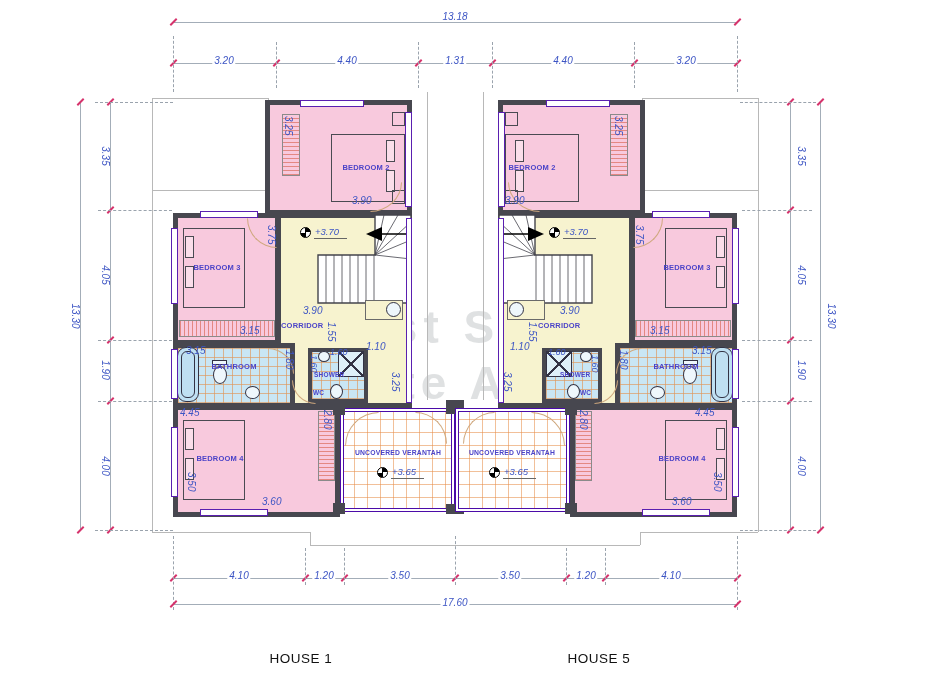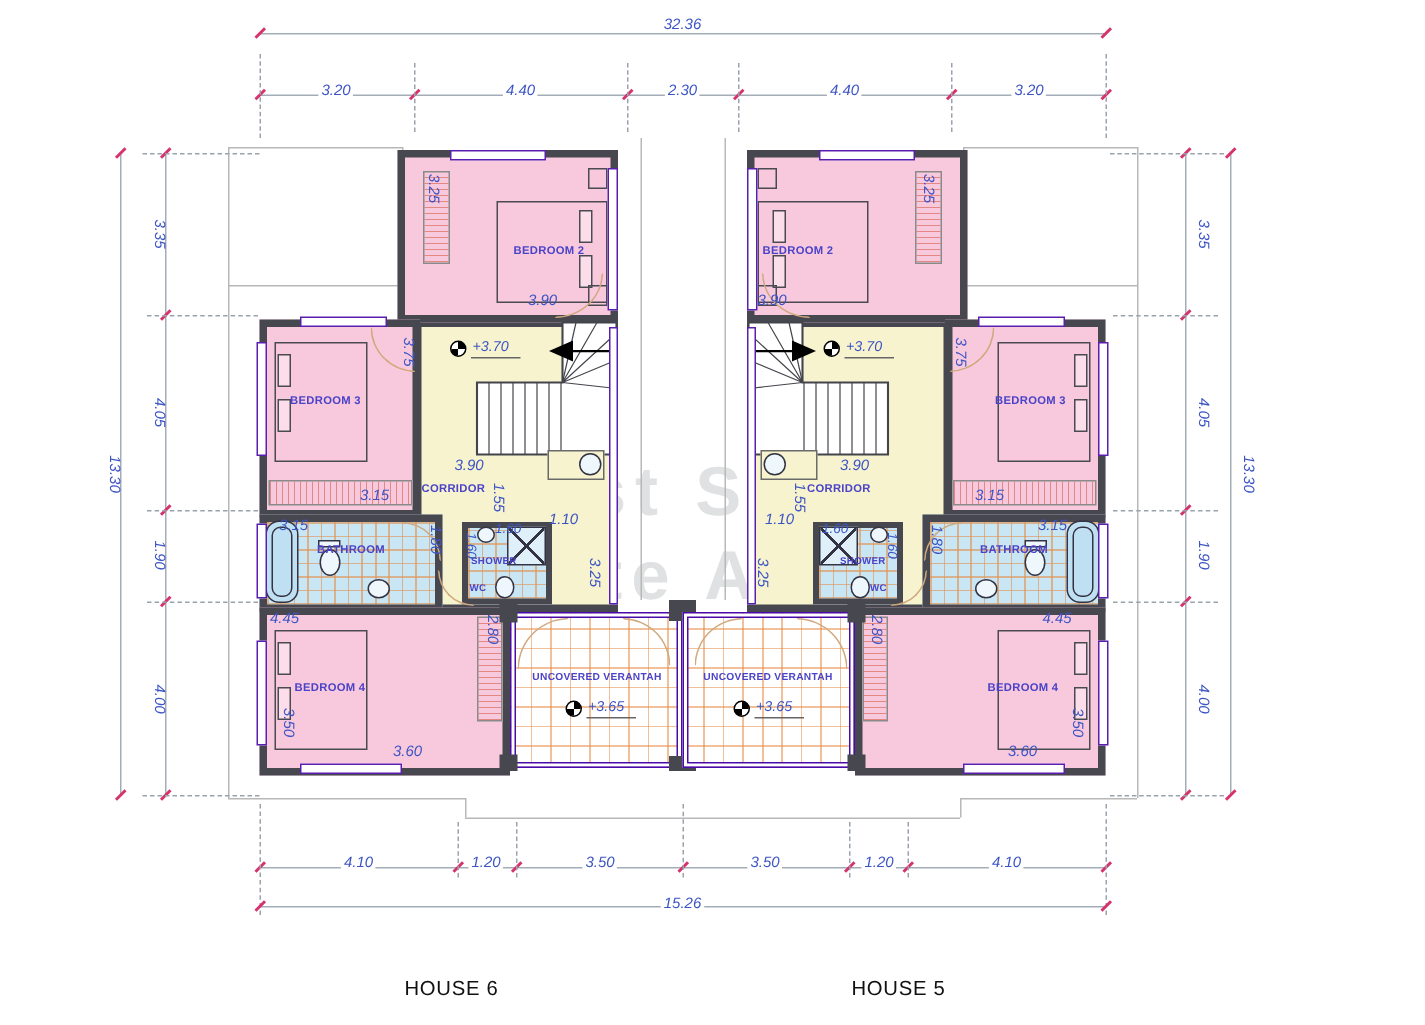--- a/index.html
+++ b/index.html
@@ -68,38 +68,38 @@
   <div class="prop" style="left:310px;top:532px;width:1px;height:13px;"></div>
   <div class="prop" style="left:310px;top:545px;width:330px;height:1px;"></div>
   <div class="prop" style="left:640px;top:532px;width:1px;height:13px;"></div>
   <div class="prop" style="left:640px;top:532px;width:118px;height:1px;"></div>
   <div class="prop" style="left:427px;top:92px;width:1px;height:308px;"></div>
   <div class="prop" style="left:483px;top:92px;width:1px;height:308px;"></div>
 
   <div class="hline" style="left:173px;top:22px;width:564px;"></div>
   <div class="tick" style="left:169px;top:21px;"></div>
   <div class="tick" style="left:733px;top:21px;"></div>
-  <div class="dimt" style="left:455px;top:12px;transform:translateX(-50%);">32.36</div>
+  <div class="dimt" style="left:455px;top:12px;transform:translateX(-50%);">13.18</div>
 
   <div class="hline" style="left:173px;top:63px;width:564px;"></div>
   <div class="tick" style="left:169px;top:62px;"></div>
   <div class="tick" style="left:272px;top:62px;"></div>
   <div class="tick" style="left:414px;top:62px;"></div>
   <div class="tick" style="left:488px;top:62px;"></div>
   <div class="tick" style="left:630px;top:62px;"></div>
   <div class="tick" style="left:733px;top:62px;"></div>
   <div class="witv" style="left:173px;top:36px;height:56px;"></div>
   <div class="witv" style="left:276px;top:42px;height:46px;"></div>
   <div class="witv" style="left:418px;top:42px;height:46px;"></div>
   <div class="witv" style="left:492px;top:42px;height:46px;"></div>
   <div class="witv" style="left:634px;top:42px;height:46px;"></div>
   <div class="witv" style="left:737px;top:36px;height:56px;"></div>
   <div class="dim" style="left:224px;top:56px;transform:translateX(-50%);">3.20</div>
   <div class="dim" style="left:347px;top:56px;transform:translateX(-50%);">4.40</div>
-  <div class="dim" style="left:455px;top:56px;transform:translateX(-50%);">2.30</div>
+  <div class="dim" style="left:455px;top:56px;transform:translateX(-50%);">1.31</div>
   <div class="dim" style="left:563px;top:56px;transform:translateX(-50%);">4.40</div>
   <div class="dim" style="left:686px;top:56px;transform:translateX(-50%);">3.20</div>
 
   <div class="hline" style="left:173px;top:578px;width:564px;"></div>
   <div class="tick" style="left:169px;top:577px;"></div>
   <div class="tick" style="left:301px;top:577px;"></div>
   <div class="tick" style="left:340px;top:577px;"></div>
   <div class="tick" style="left:451px;top:577px;"></div>
   <div class="tick" style="left:562px;top:577px;"></div>
   <div class="tick" style="left:601px;top:577px;"></div>
@@ -114,21 +114,21 @@
   <div class="dim" style="left:239px;top:571px;transform:translateX(-50%);">4.10</div>
   <div class="dim" style="left:324px;top:571px;transform:translateX(-50%);">1.20</div>
   <div class="dim" style="left:400px;top:571px;transform:translateX(-50%);">3.50</div>
   <div class="dim" style="left:510px;top:571px;transform:translateX(-50%);">3.50</div>
   <div class="dim" style="left:586px;top:571px;transform:translateX(-50%);">1.20</div>
   <div class="dim" style="left:671px;top:571px;transform:translateX(-50%);">4.10</div>
 
   <div class="hline" style="left:173px;top:604px;width:564px;"></div>
   <div class="tick" style="left:169px;top:603px;"></div>
   <div class="tick" style="left:733px;top:603px;"></div>
-  <div class="dim" style="left:455px;top:598px;transform:translateX(-50%);">15.26</div>
+  <div class="dim" style="left:455px;top:598px;transform:translateX(-50%);">17.60</div>
 
   <div class="vline" style="left:80px;top:102px;height:428px;"></div>
   <div class="vline" style="left:110px;top:102px;height:428px;"></div>
   <div class="tick" style="left:76px;top:101px;"></div>
   <div class="tick" style="left:76px;top:529px;"></div>
   <div class="tick" style="left:106px;top:101px;"></div>
   <div class="tick" style="left:106px;top:209px;"></div>
   <div class="tick" style="left:106px;top:339px;"></div>
   <div class="tick" style="left:106px;top:400px;"></div>
   <div class="tick" style="left:106px;top:529px;"></div>
@@ -350,16 +350,16 @@
   <div class="dimt" style="left:695px;top:408px;">4.45</div>
   <div class="dimt vtxt" style="left:578px;top:410px;">2.80</div>
   <div class="dimt vtxt" style="left:712px;top:472px;">3.50</div>
   <div class="dimt" style="left:672px;top:497px;">3.60</div>
   <div class="lbl ctr" style="left:512px;top:452px;font-size:6.8px;">UNCOVERED VERANTAH</div>
   <div class="lvl" style="left:489px;top:466px;">
       <span class="q"></span>
       <span class="t">+3.65</span>
     </div>
 
-  <div class="house-label" style="left:301px;top:651px;">HOUSE 6</div>
+  <div class="house-label" style="left:301px;top:651px;">HOUSE 1</div>
   <div class="house-label" style="left:599px;top:651px;">HOUSE 5</div>
 
 </div>
 
 </body></html>

